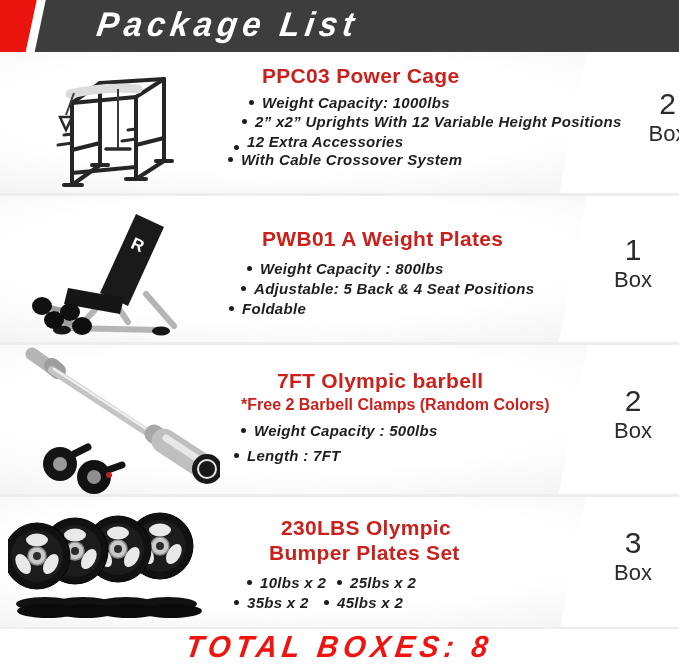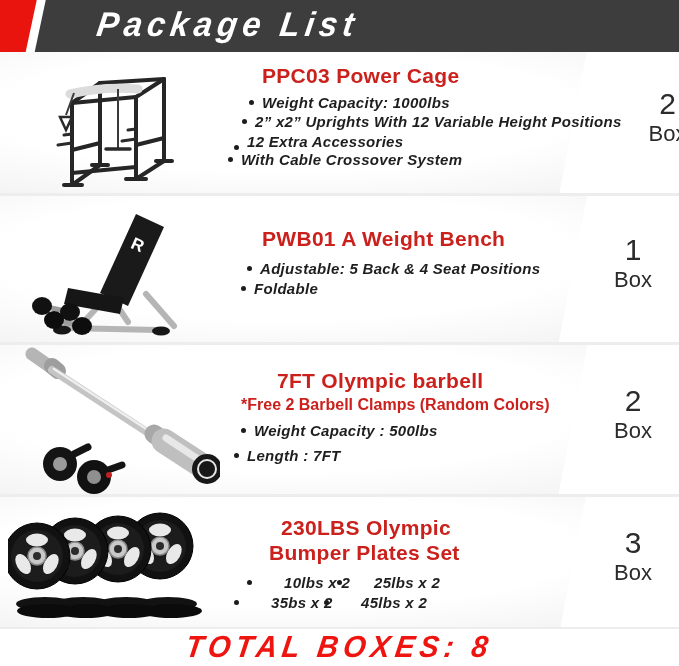--- a/index.html
+++ b/index.html
@@ -47,21 +47,21 @@
   .s2 .bullet:nth-child(2){margin-left:13px;}
   .s2 .bullet:nth-child(3){margin-left:1px;}
   .s3 .title-red{margin:24px 0 0 49px;}
   .s3 .subtitle-red{margin:2px 0 0 13px;}
   .s3 .bullets{margin-top:3px;}
   .s3 .bullet{height:25px;}
   .s3 .bullet:nth-child(1){margin-left:13px;}
   .s3 .bullet:nth-child(2){margin-left:6px;}
   .s4 .title-red{margin:18px 0 0 41px;text-indent:12px;max-width:262px;line-height:25px;}
   .s4 .bullets{margin-top:7px;}
-  .s4 .bullet{height:20px;gap:24px;}
+  .s4 .bullet{height:20px;}
   .bullet-row{display:flex;height:20px;}
   .bullet-row .bullet:first-child{width:90px;}
   .s4 .bullet-row:nth-child(1){margin-left:19px;}
   .s4 .bullet-row:nth-child(2){margin-left:6px;}
   
   .footer{height:37px;display:flex;align-items:center;justify-content:center;background:#fff;}
   .footer-text{font-size:29px;font-weight:bold;font-style:italic;letter-spacing:5px;
     color:var(--footer-red,#ee1410);transform:skewX(-8deg) scaleY(1.05);white-space:nowrap;}
 </style>
 </head>
@@ -157,22 +157,26 @@
         <path d="M60,86 L116,96 L112,112 L56,102 Z" fill="#161616"></path>
         <path d="M34,104 L62,110" stroke="#9c9c9c" stroke-width="5"></path>
         <path d="M46,118 L74,124" stroke="#9c9c9c" stroke-width="5"></path>
         <ellipse cx="34" cy="104" rx="10" ry="9" fill="#111111"></ellipse>
         <ellipse cx="62" cy="110" rx="10" ry="9" fill="#111111"></ellipse>
         <ellipse cx="46" cy="118" rx="10" ry="9" fill="#0d0d0d"></ellipse>
         <ellipse cx="74" cy="124" rx="10" ry="9" fill="#0d0d0d"></ellipse>
       </svg>
     </div>
     <div class="content">
-      <div class="title-red">PWB01 A Weight Bench</div>
+      <div class="title-red">PWB01 A Weight Plates</div>
       <ul class="bullets">
+          <div class="bullet">
+            <span class="dot"></span>
+            <span class="blabel">Weight Capacity : 800lbs</span>
+          </div>
           <div class="bullet">
             <span class="dot"></span>
             <span class="blabel">Adjustable: 5 Back &amp; 4 Seat Positions</span>
           </div>
           <div class="bullet">
             <span class="dot"></span>
             <span class="blabel">Foldable</span>
           </div>
         </ul>
     </div>

